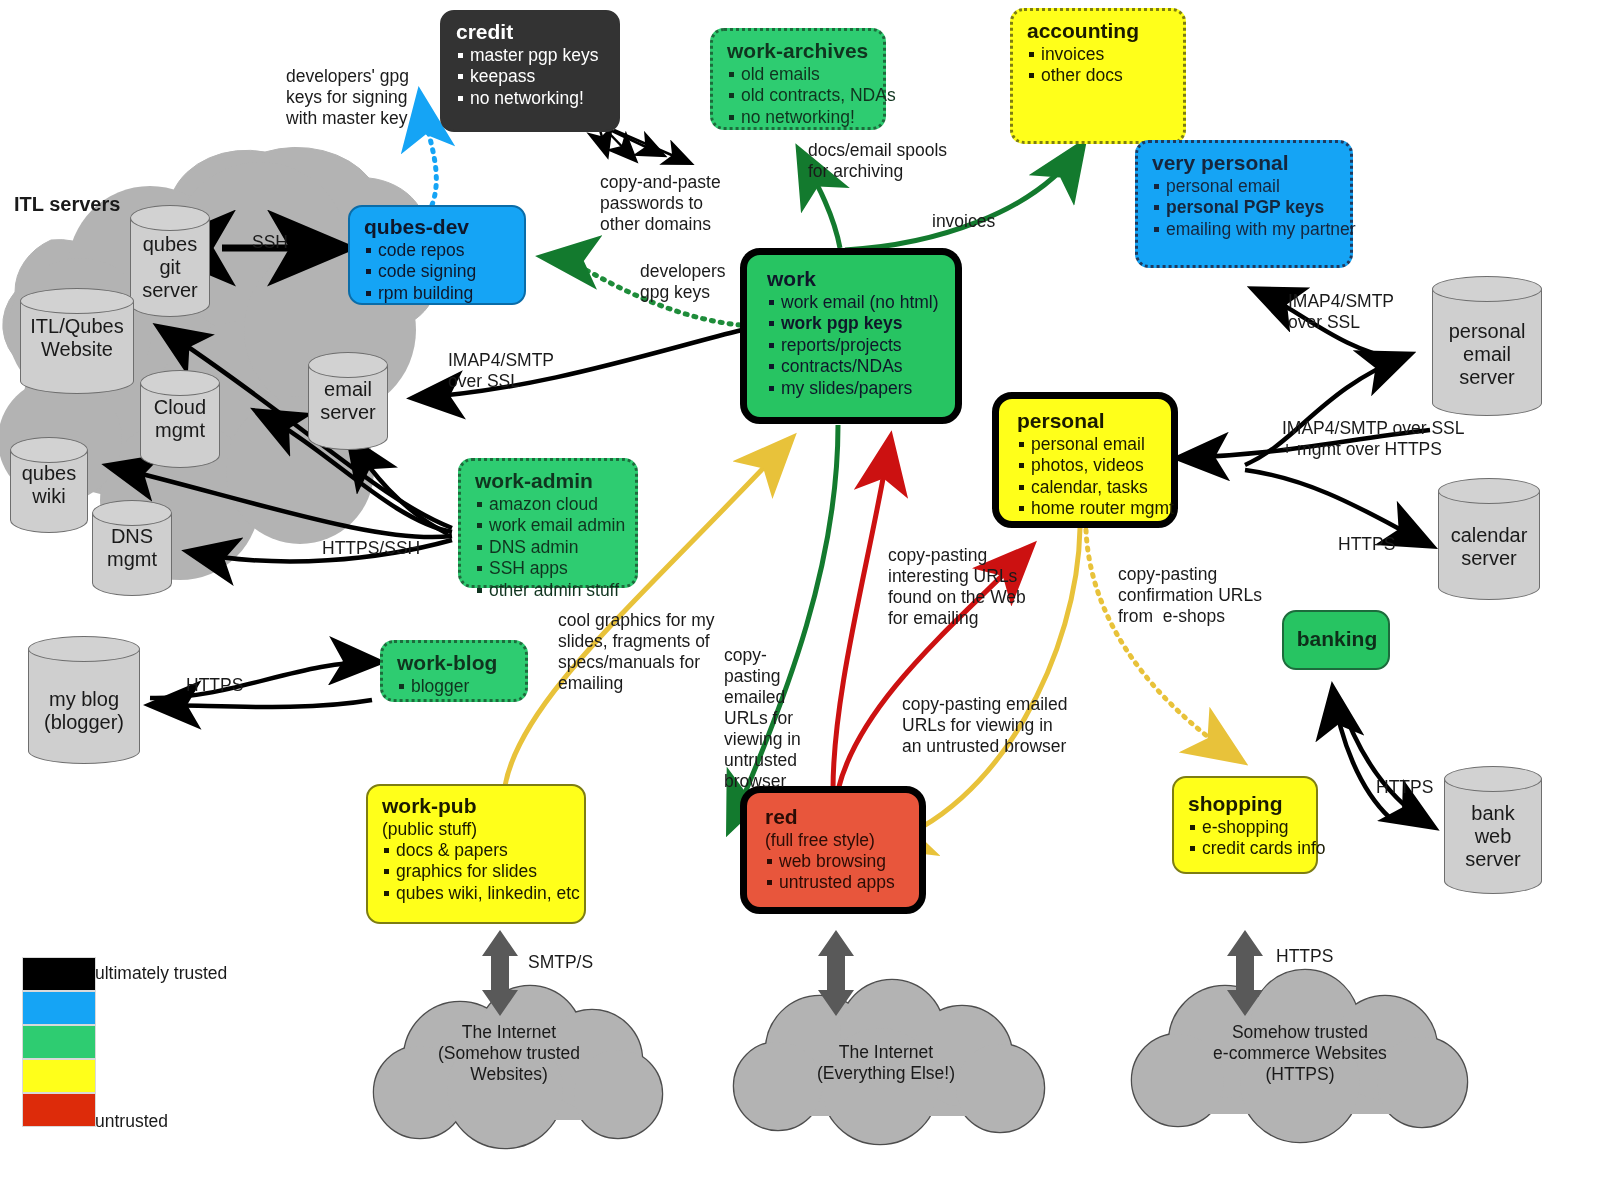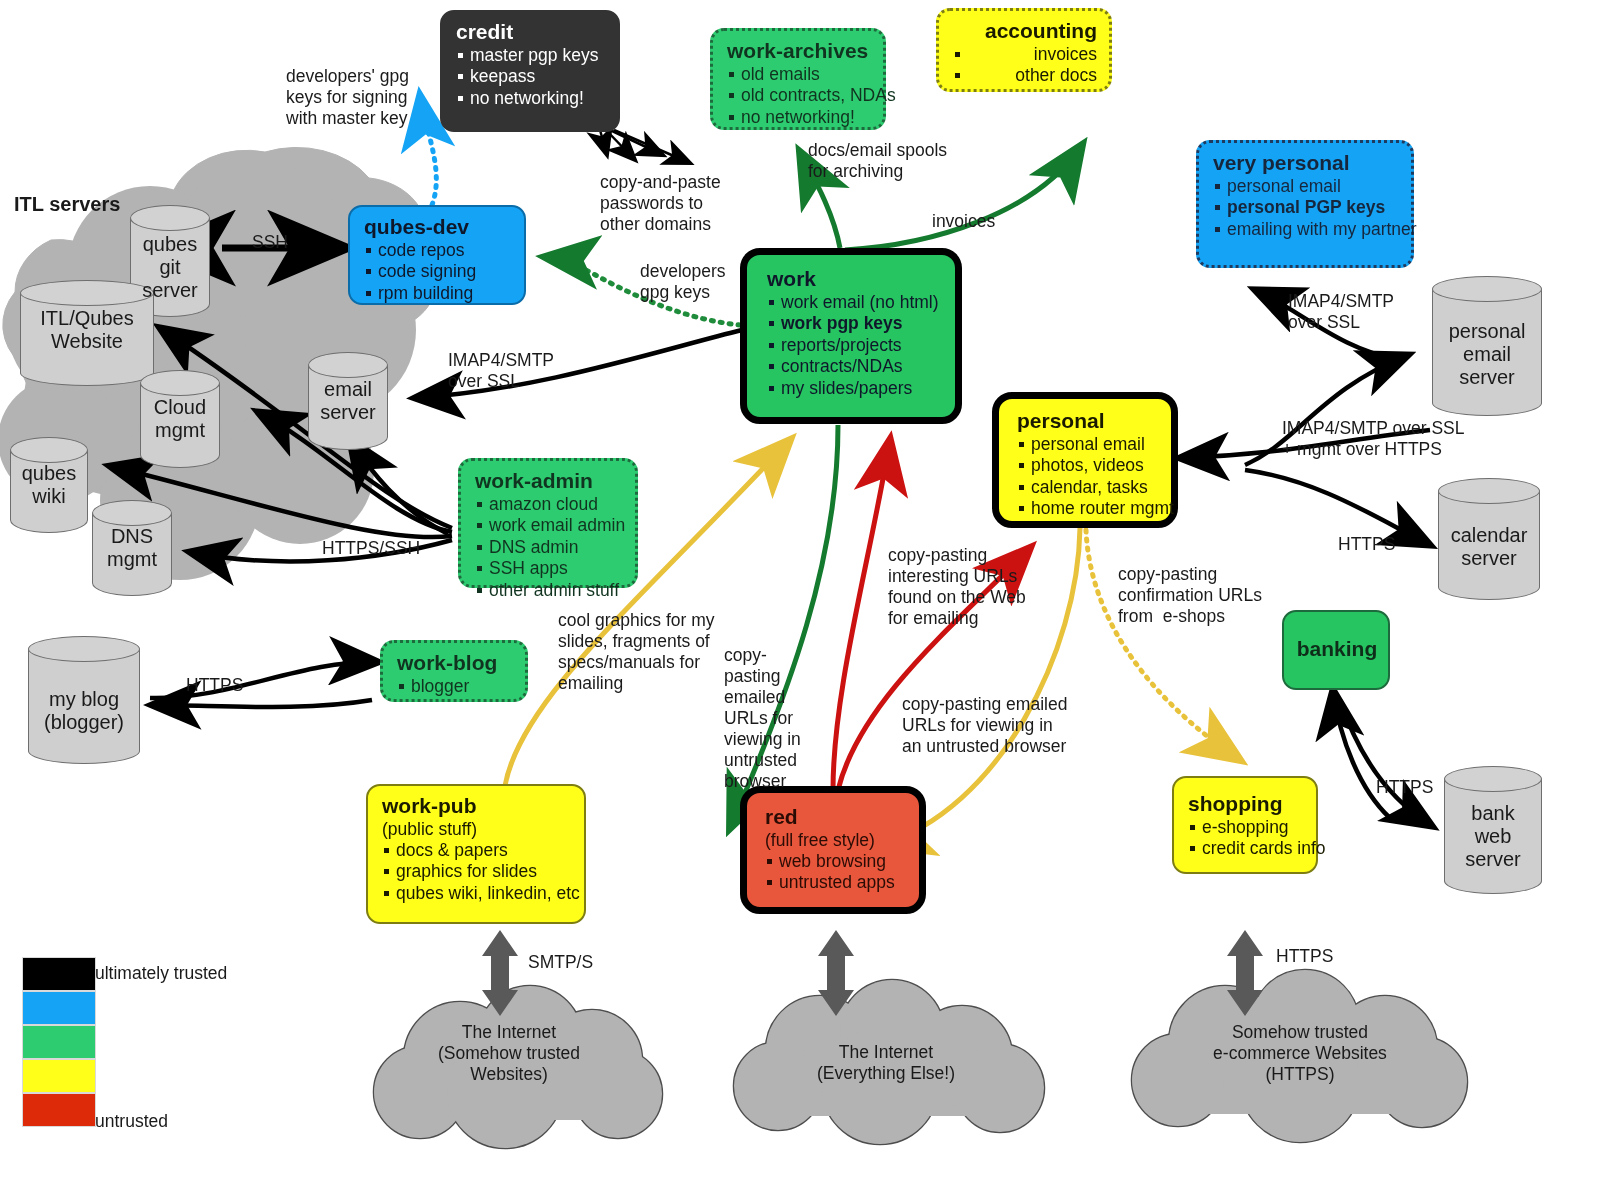--- a/index.html
+++ b/index.html
@@ -208,21 +208,21 @@
   </svg>
 
   <div class="ann" style="left:14px;top:192px;font-size:20px;font-weight:bold;">ITL servers</div>
 
   <div class="cyl" style="left:130px;top:205px;width:80px;height:112px;">
     <div class="body" style="height:86px;"></div>
       <div class="bot"></div>
       <div class="cap"></div>
     <div class="lbl" style="top:28px;">qubes<br>git<br>server</div>
   </div>
-  <div class="cyl" style="left:20px;top:280px;width:134px;height:106px;">
+  <div class="cyl" style="left:20px;top:288px;width:114px;height:106px;">
     <div class="body" style="height:80px;"></div>
       <div class="bot"></div>
       <div class="cap"></div>
     <div class="lbl" style="top:27px;">ITL/Qubes<br>Website</div>
   </div>
   <div class="cyl" style="left:140px;top:370px;width:80px;height:98px;">
     <div class="body" style="height:72px;"></div>
       <div class="bot"></div>
       <div class="cap"></div>
     <div class="lbl" style="top:26px;">Cloud<br>mgmt</div>
@@ -285,29 +285,29 @@
 
   <div class="box b-green" style="left:710px;top:28px;width:176px;height:102px;">
     <div class="title">work-archives</div>
     <ul>
       <li>old emails</li>
       <li>old contracts, NDAs</li>
       <li>no networking!</li>
     </ul>
   </div>
 
-  <div class="box b-yellow" style="left:936px;top:8px;width:176px;height:84px;text-align:right;">
+  <div class="box b-yellow" style="left:1010px;top:8px;width:176px;height:136px;">
     <div class="title">accounting</div>
     <ul>
       <li>invoices</li>
       <li>other docs</li>
     </ul>
   </div>
 
-  <div class="box b-blue" style="left:1196px;top:140px;width:218px;height:128px;">
+  <div class="box b-blue" style="left:1135px;top:140px;width:218px;height:128px;">
     <div class="title">very personal</div>
     <ul>
       <li>personal email</li>
       <li style="font-weight:bold;">personal PGP keys</li>
       <li>emailing with my partner</li>
     </ul>
   </div>
 
   <div class="box b-blue-solid" style="left:348px;top:205px;width:178px;height:100px;">
     <div class="title">qubes-dev</div>
@@ -369,21 +369,21 @@
 
   <div class="box b-red-heavy" style="left:740px;top:786px;width:186px;height:128px;padding:12px 10px 10px 18px;">
     <div class="title">red</div>
     <div class="sub">(full free style)</div>
     <ul>
       <li>web browsing</li>
       <li>untrusted apps</li>
     </ul>
   </div>
 
-  <div class="box b-green-solid" style="left:1282px;top:610px;width:108px;height:80px;display:flex;align-items:center;justify-content:center;">
+  <div class="box b-green-solid" style="left:1282px;top:610px;width:108px;height:60px;display:flex;align-items:center;justify-content:center;">
     <div class="title" style="margin:0;">banking</div>
   </div>
 
   <div class="box b-yellow-solid" style="left:1172px;top:776px;width:146px;height:98px;padding-top:14px;">
     <div class="title">shopping</div>
     <ul>
       <li>e-shopping</li>
       <li>credit cards info</li>
     </ul>
   </div>

